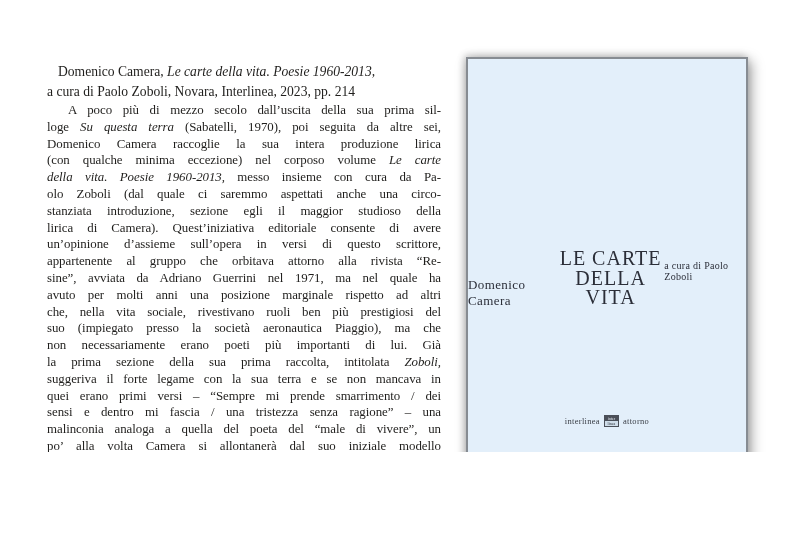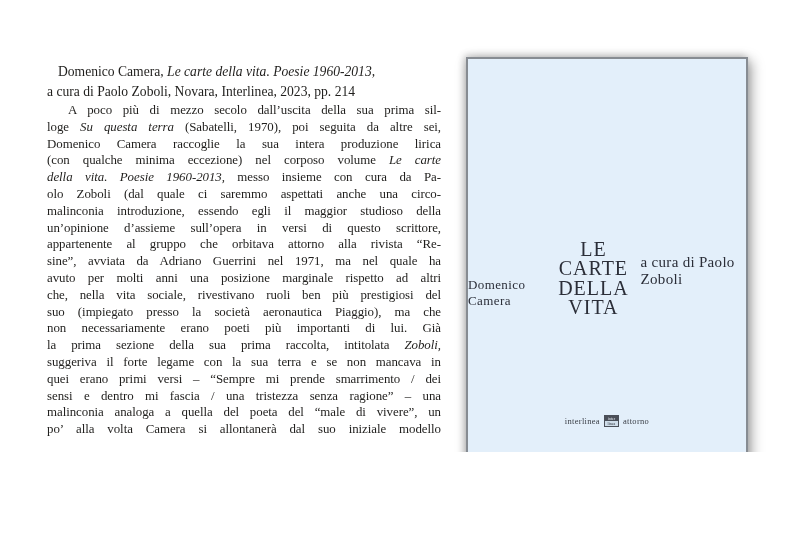--- a/index.html
+++ b/index.html
@@ -31,21 +31,21 @@
   .book-cover {
     position:absolute; left:466px; top:57px; width:278px; height:424px;
     background:#e3effa;
     border:2px solid #878c92;
     box-shadow: 3px 4px 12px rgba(0,0,0,.40), -2px -2px 7px rgba(0,0,0,.18);
     display:flex; align-items:center;
     color:#2b2e38;
   }
   .cover-author { margin-top:44px; font-size:13px; letter-spacing:.4px; }
   .cover-title { margin-top:15px; font-size:20px; line-height:19.5px; letter-spacing:1px; text-align:center; }
-  .cover-curator { font-size:15px; letter-spacing:.3px;font-family:Liberation Serif, serif; }
+  .cover-curator { font-size:10px; letter-spacing:.3px;font-family:Liberation Serif, serif; }
 
   .publisher-line {
     position:absolute; left:0; right:0; top:356px;
     display:flex; align-items:center; justify-content:center; gap:4px;
     font-size:8.5px; color:#3c4048; letter-spacing:.3px;
   }
   .interlinea-logo {
     width:15px; height:12px; border:1px solid #4a4f58; box-sizing:border-box;
     display:flex; flex-direction:column; overflow:hidden;
   }
@@ -68,21 +68,22 @@
         <div class="line"><span>Domenico Camera, </span><span class="it">Le carte della vita. Poesie 1960-2013,</span></div>
         <div class="line"><span>a cura di Paolo Zoboli, Novara, Interlinea, 2023, pp. 214</span></div>
       </div>
     <div class="review-body">
         <div class="line"><span>A poco più di mezzo secolo dall’uscita della sua prima sil-</span></div>
         <div class="line"><span>loge </span><span class="it">Su questa terra</span><span> (Sabatelli, 1970), poi seguita da altre sei,</span></div>
         <div class="line"><span>Domenico Camera raccoglie la sua intera produzione lirica</span></div>
         <div class="line"><span>(con qualche minima eccezione) nel corposo volume </span><span class="it">Le carte</span></div>
         <div class="line"><span class="it">della vita. Poesie 1960-2013,</span><span> messo insieme con cura da Pa-</span></div>
         <div class="line"><span>olo Zoboli (dal quale ci saremmo aspettati anche una circo-</span></div>
-        <div class="line"><span>malinconia introduzione, essendo egli il maggior studioso della</span></div>
+        <div class="line"><span>stanziata introduzione, sezione egli il maggior studioso della</span></div>
+        <div class="line"><span>lirica di Camera). Quest’iniziativa editoriale consente di avere</span></div>
         <div class="line"><span>un’opinione d’assieme sull’opera in versi di questo scrittore,</span></div>
         <div class="line"><span>appartenente al gruppo che orbitava attorno alla rivista “Re-</span></div>
         <div class="line"><span>sine”, avviata da Adriano Guerrini nel 1971, ma nel quale ha</span></div>
         <div class="line"><span>avuto per molti anni una posizione marginale rispetto ad altri</span></div>
         <div class="line"><span>che, nella vita sociale, rivestivano ruoli ben più prestigiosi del</span></div>
         <div class="line"><span>suo (impiegato presso la società aeronautica Piaggio), ma che</span></div>
         <div class="line"><span>non necessariamente erano poeti più importanti di lui. Già</span></div>
         <div class="line"><span>la prima sezione della sua prima raccolta, intitolata </span><span class="it">Zoboli,</span></div>
         <div class="line"><span>suggeriva il forte legame con la sua terra e se non mancava in</span></div>
         <div class="line"><span>quei erano primi versi – “Sempre mi prende smarrimento / dei</span></div>

